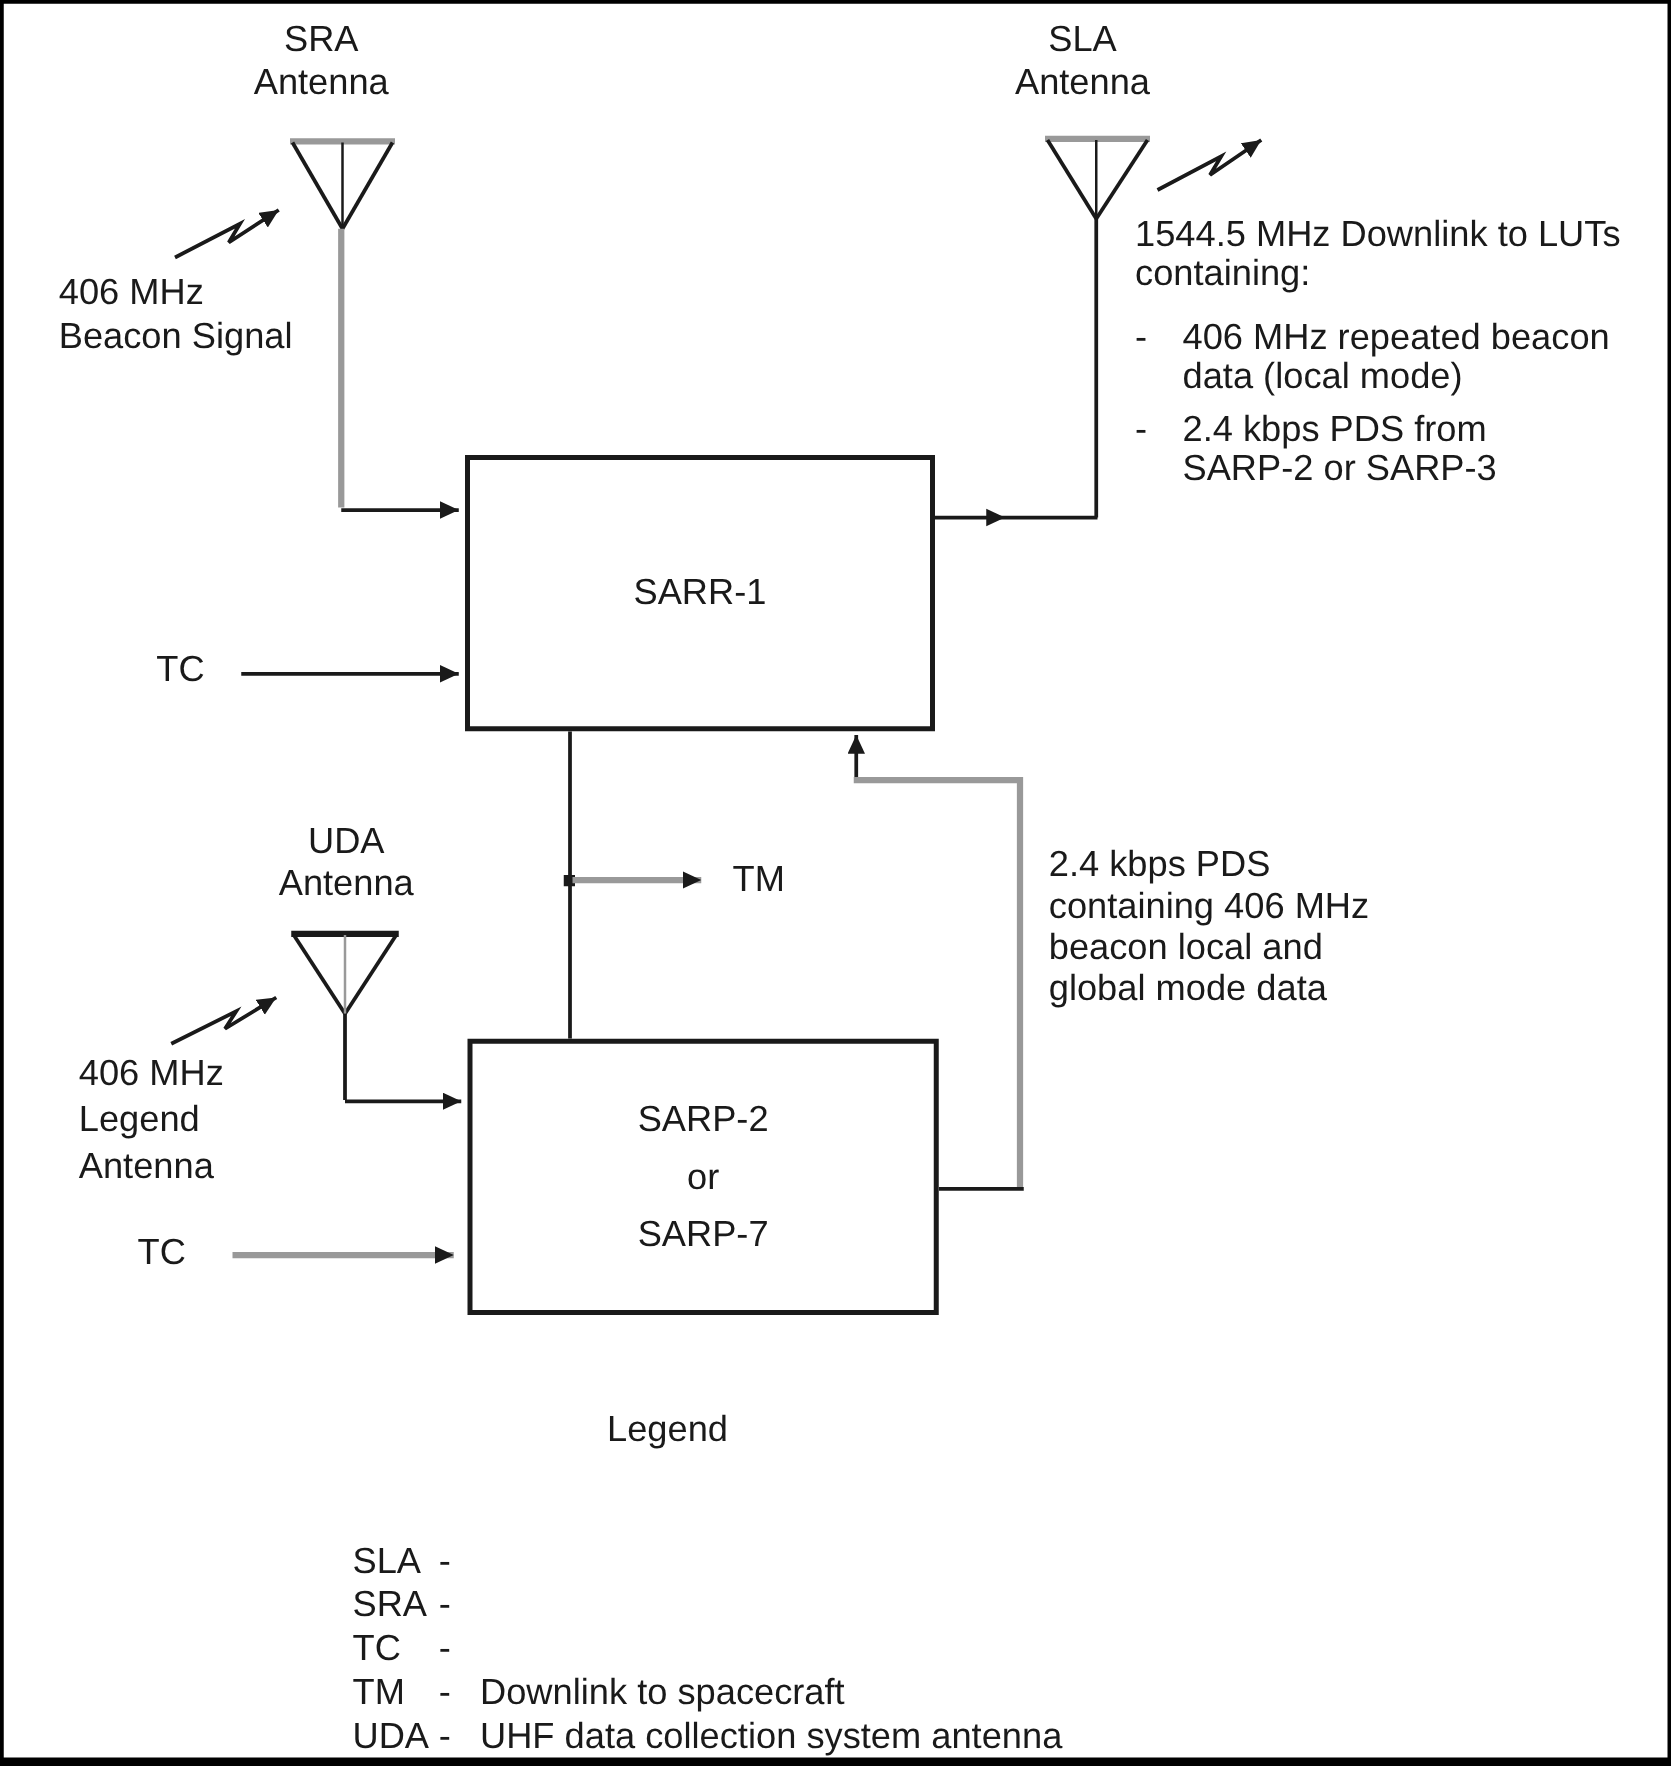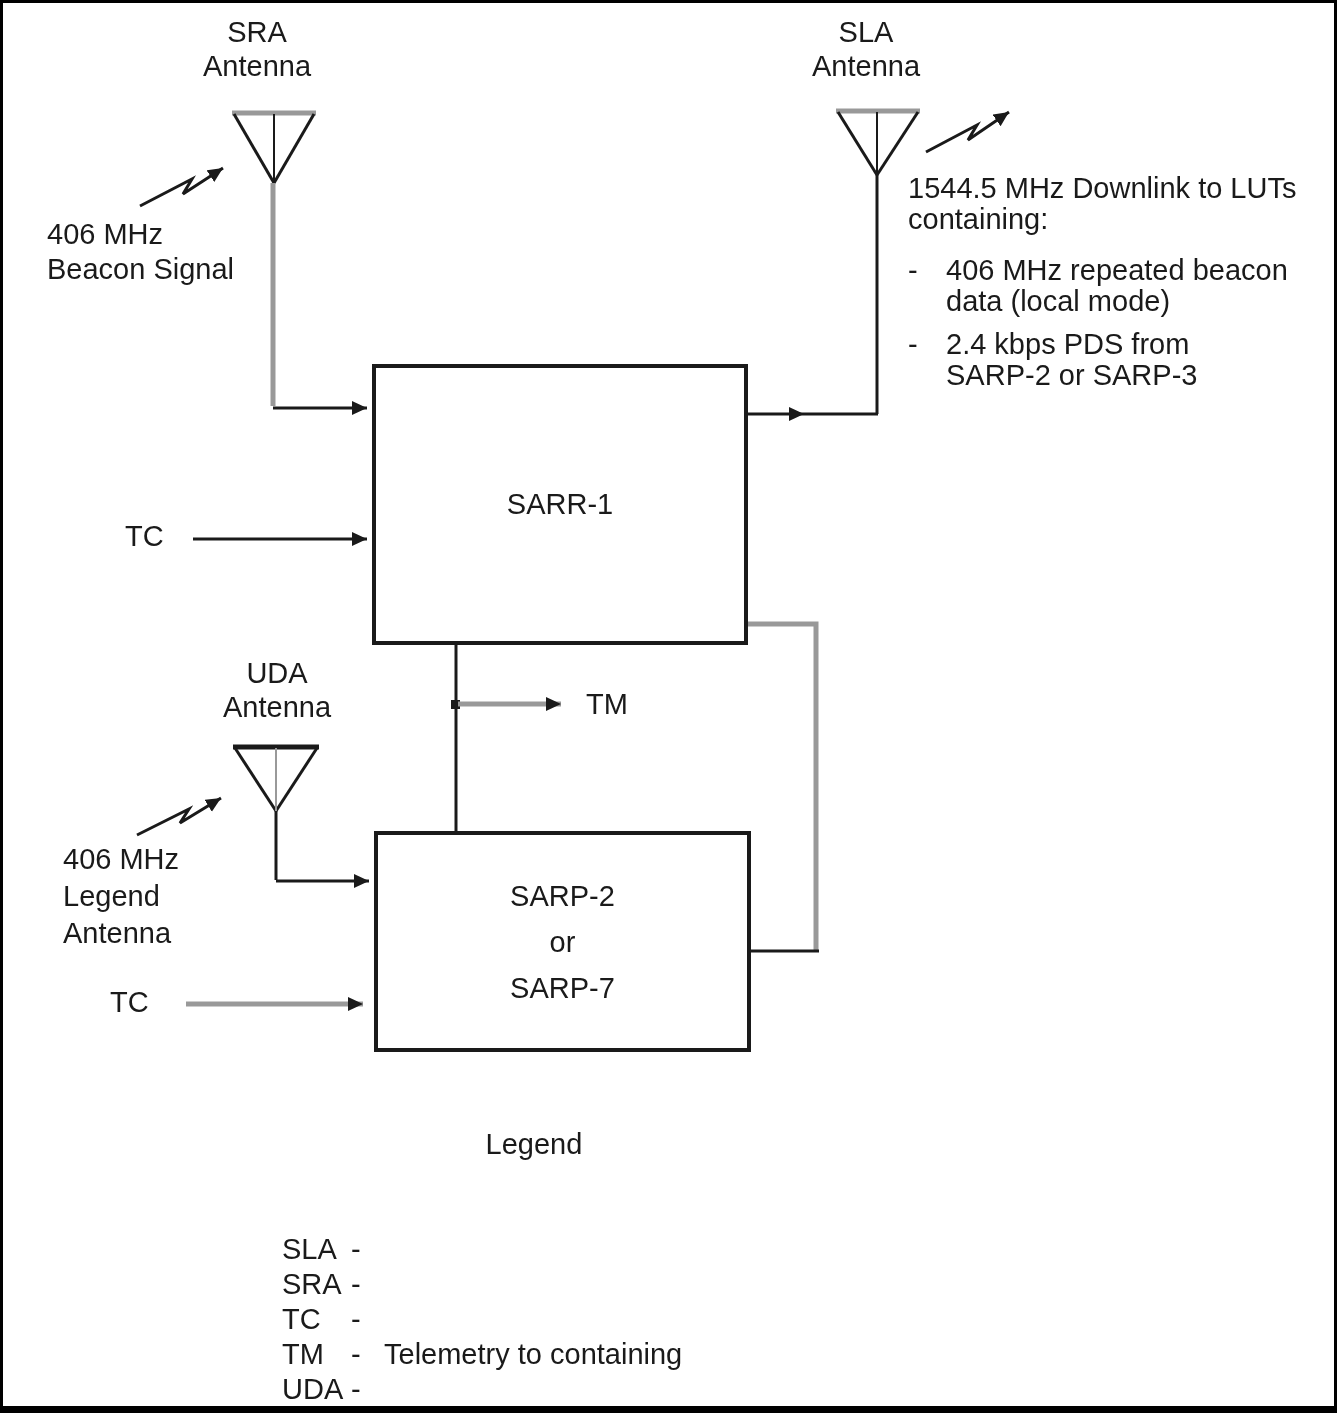--- a/index.html
+++ b/index.html
@@ -23,21 +23,21 @@
   .gline.hair{stroke-width:2;}
   .ah{fill:var(--black,#1a1a1a);stroke:none;}
   .txt{position:absolute;z-index:3;font-size:29px;line-height:34px;white-space:nowrap;}
   .center{text-align:center;}
   .box{
     position:absolute;z-index:2;box-sizing:border-box;
     border:4px solid var(--black,#1a1a1a);background:#fff;
     display:flex;flex-direction:column;align-items:center;justify-content:center;
     font-size:29px;
   }
-  #sarr1-box{left:369px;top:361px;width:376px;height:281px;}
+  #sarr1-box{left:369px;top:361px;width:376px;height:221px;}
   #sarp-box{left:371px;top:828px;width:377px;height:221px;row-gap:16px;}
   #sarp-box div{line-height:30px;}
   #sra-label{left:174px;top:12px;width:160px;}
   #sla-label{left:783px;top:12px;width:160px;}
   #uda-label{left:194px;top:653px;width:160px;}
   #beacon-sra{left:44px;top:214px;line-height:35px;}
   #beacon-uda{left:60px;top:838px;line-height:37px;}
   #tc1-label{left:122px;top:516px;}
   #tc2-label{left:107px;top:982px;}
   #tm-label{left:583px;top:684px;}
@@ -154,39 +154,46 @@
     </div>
     <div class="bullet" id="bullet-2">
       <span>-</span>
       <span>
         <div>2.4 kbps PDS from</div>
         <div>SARP-2 or SARP-3</div>
       </span>
     </div>
   </div>
 
+  <div class="txt" id="pds-note">
+    <div>2.4 kbps PDS</div>
+    <div>containing 406 MHz</div>
+    <div>beacon local and</div>
+    <div>global mode data</div>
+  </div>
 
   <div class="txt center" id="legend-title">Legend</div>
   <div id="legend-rows">
     <div class="lrow">
       <span>SLA</span>
       <span>-</span>
     </div>
     <div class="lrow">
       <span>SRA</span>
       <span>-</span>
     </div>
     <div class="lrow">
       <span>TC</span>
       <span>-</span>
     </div>
     <div class="lrow">
       <span>TM</span>
       <span>-</span>
-      <span>Telemetry to containing</span>
+      <span>Downlink to spacecraft</span>
     </div>
     <div class="lrow">
       <span>UDA</span>
       <span>-</span>
+      <span>UHF data collection system antenna</span>
     </div>
   </div>
 
 </div>
 
 </body></html>

